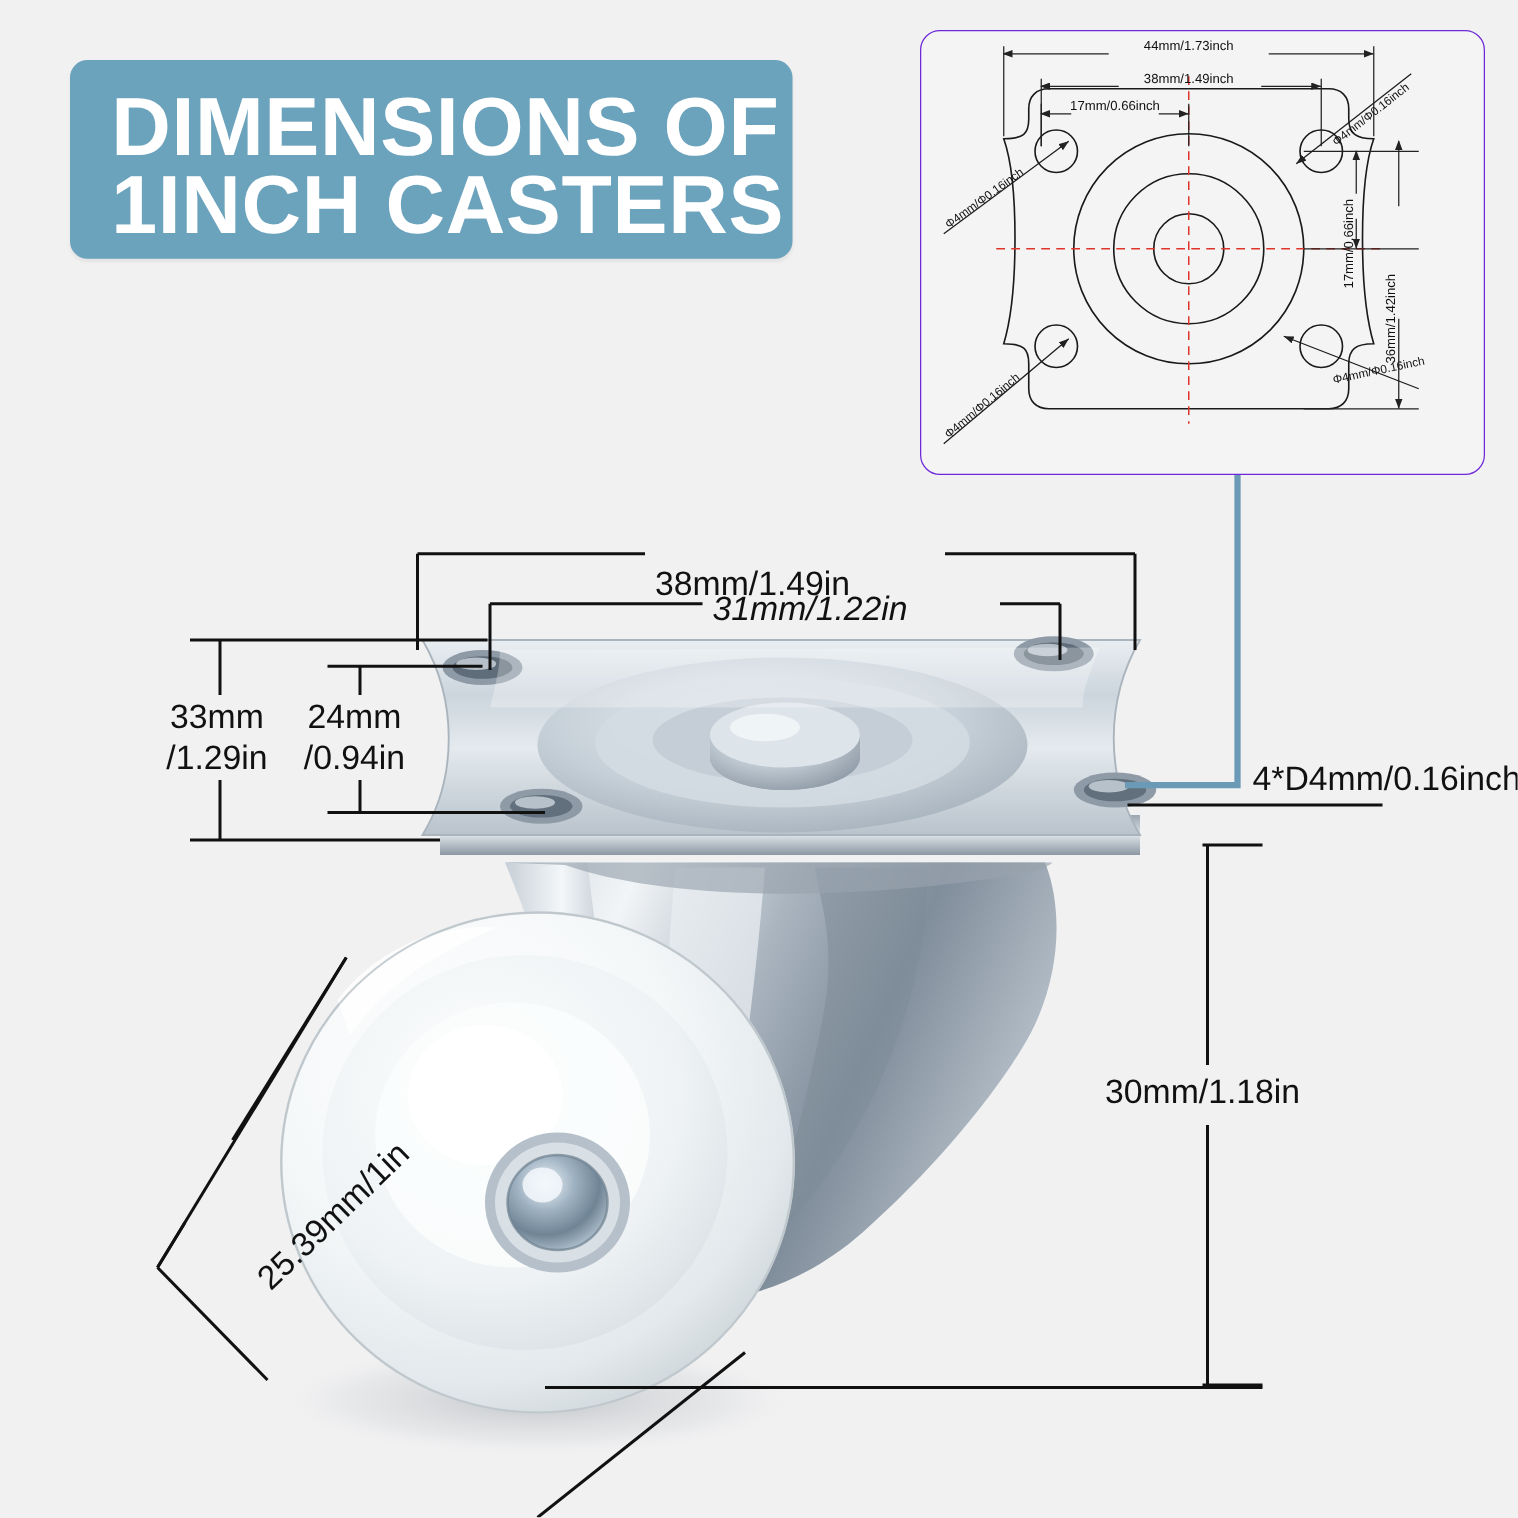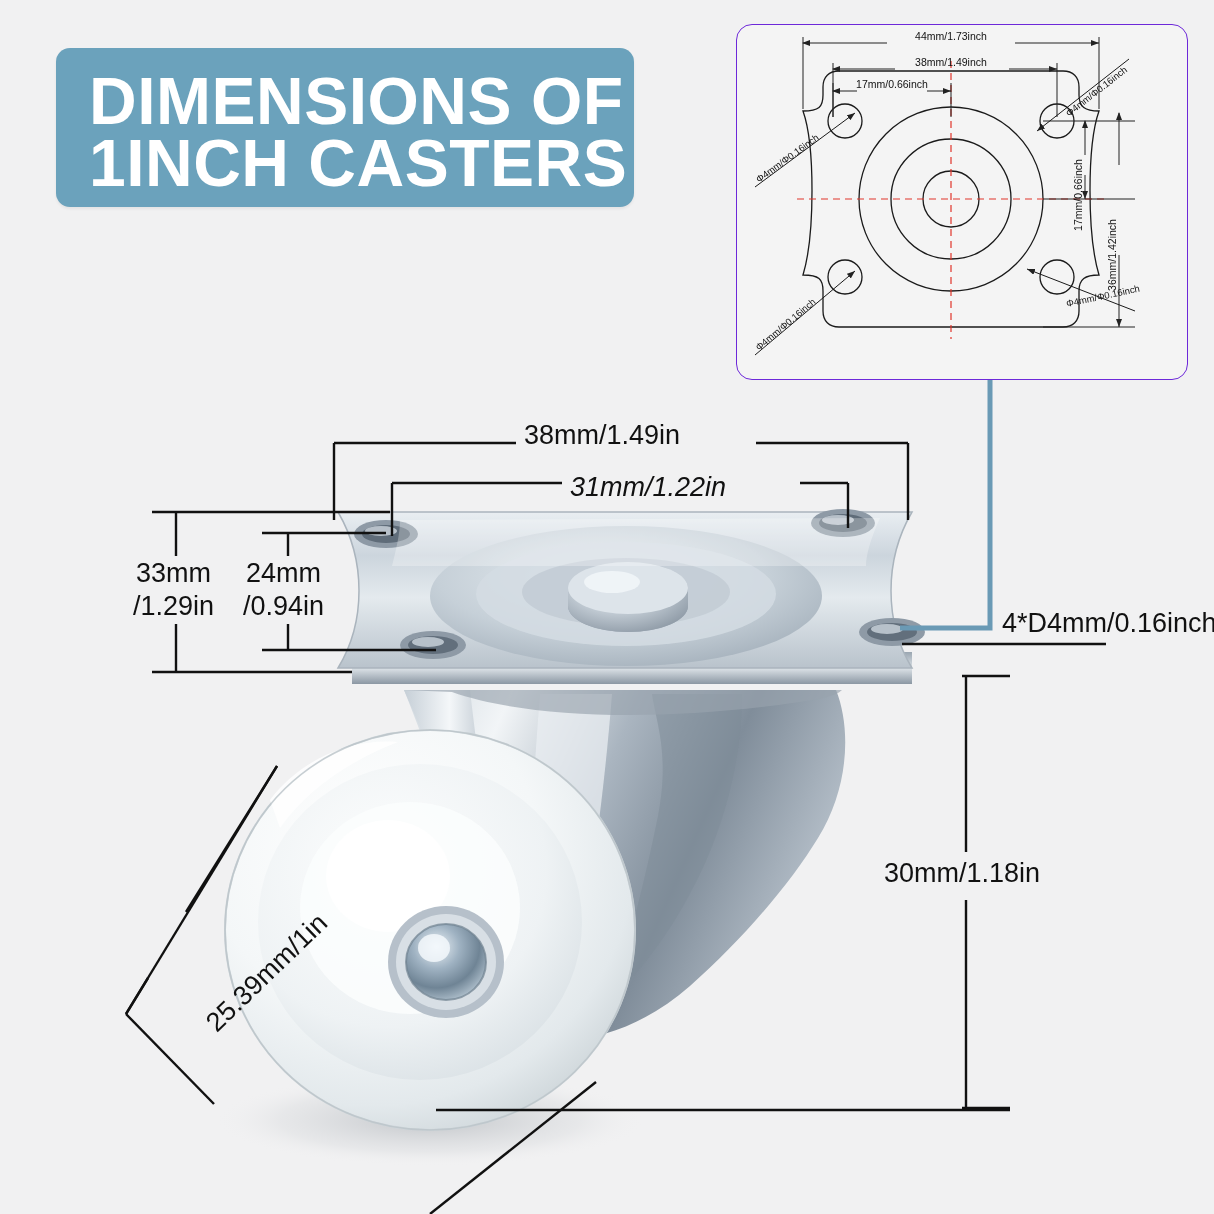--- a/index.html
+++ b/index.html
@@ -31,21 +31,21 @@
     box-sizing:border-box;
   }
   #inset-svg{position:absolute;left:0;top:0;}
 
   
   #caster-photo{position:absolute;left:0;top:0;width:1214px;height:1214px;pointer-events:none;}
 
   
   .dim{position:absolute;color:#111;font-size:27px;white-space:nowrap;}
   .dim.two-line{line-height:33px;text-align:center;}
-  #dim-38{left:524px;top:420px;}
+  #dim-38{left:524px;top:452px;}
   #dim-31{left:570px;top:472px;font-style:italic;}
   #dim-33{left:133px;top:557px;}
   #dim-24{left:243px;top:557px;}
   #dim-4d4{left:1002px;top:608px;}
   #dim-30{left:884px;top:858px;}
   #dim-2539{
     left:200px;top:1016px;
     transform:rotate(-44deg);transform-origin:left top;
   }
   .leader-svg{position:absolute;left:0;top:0;}

